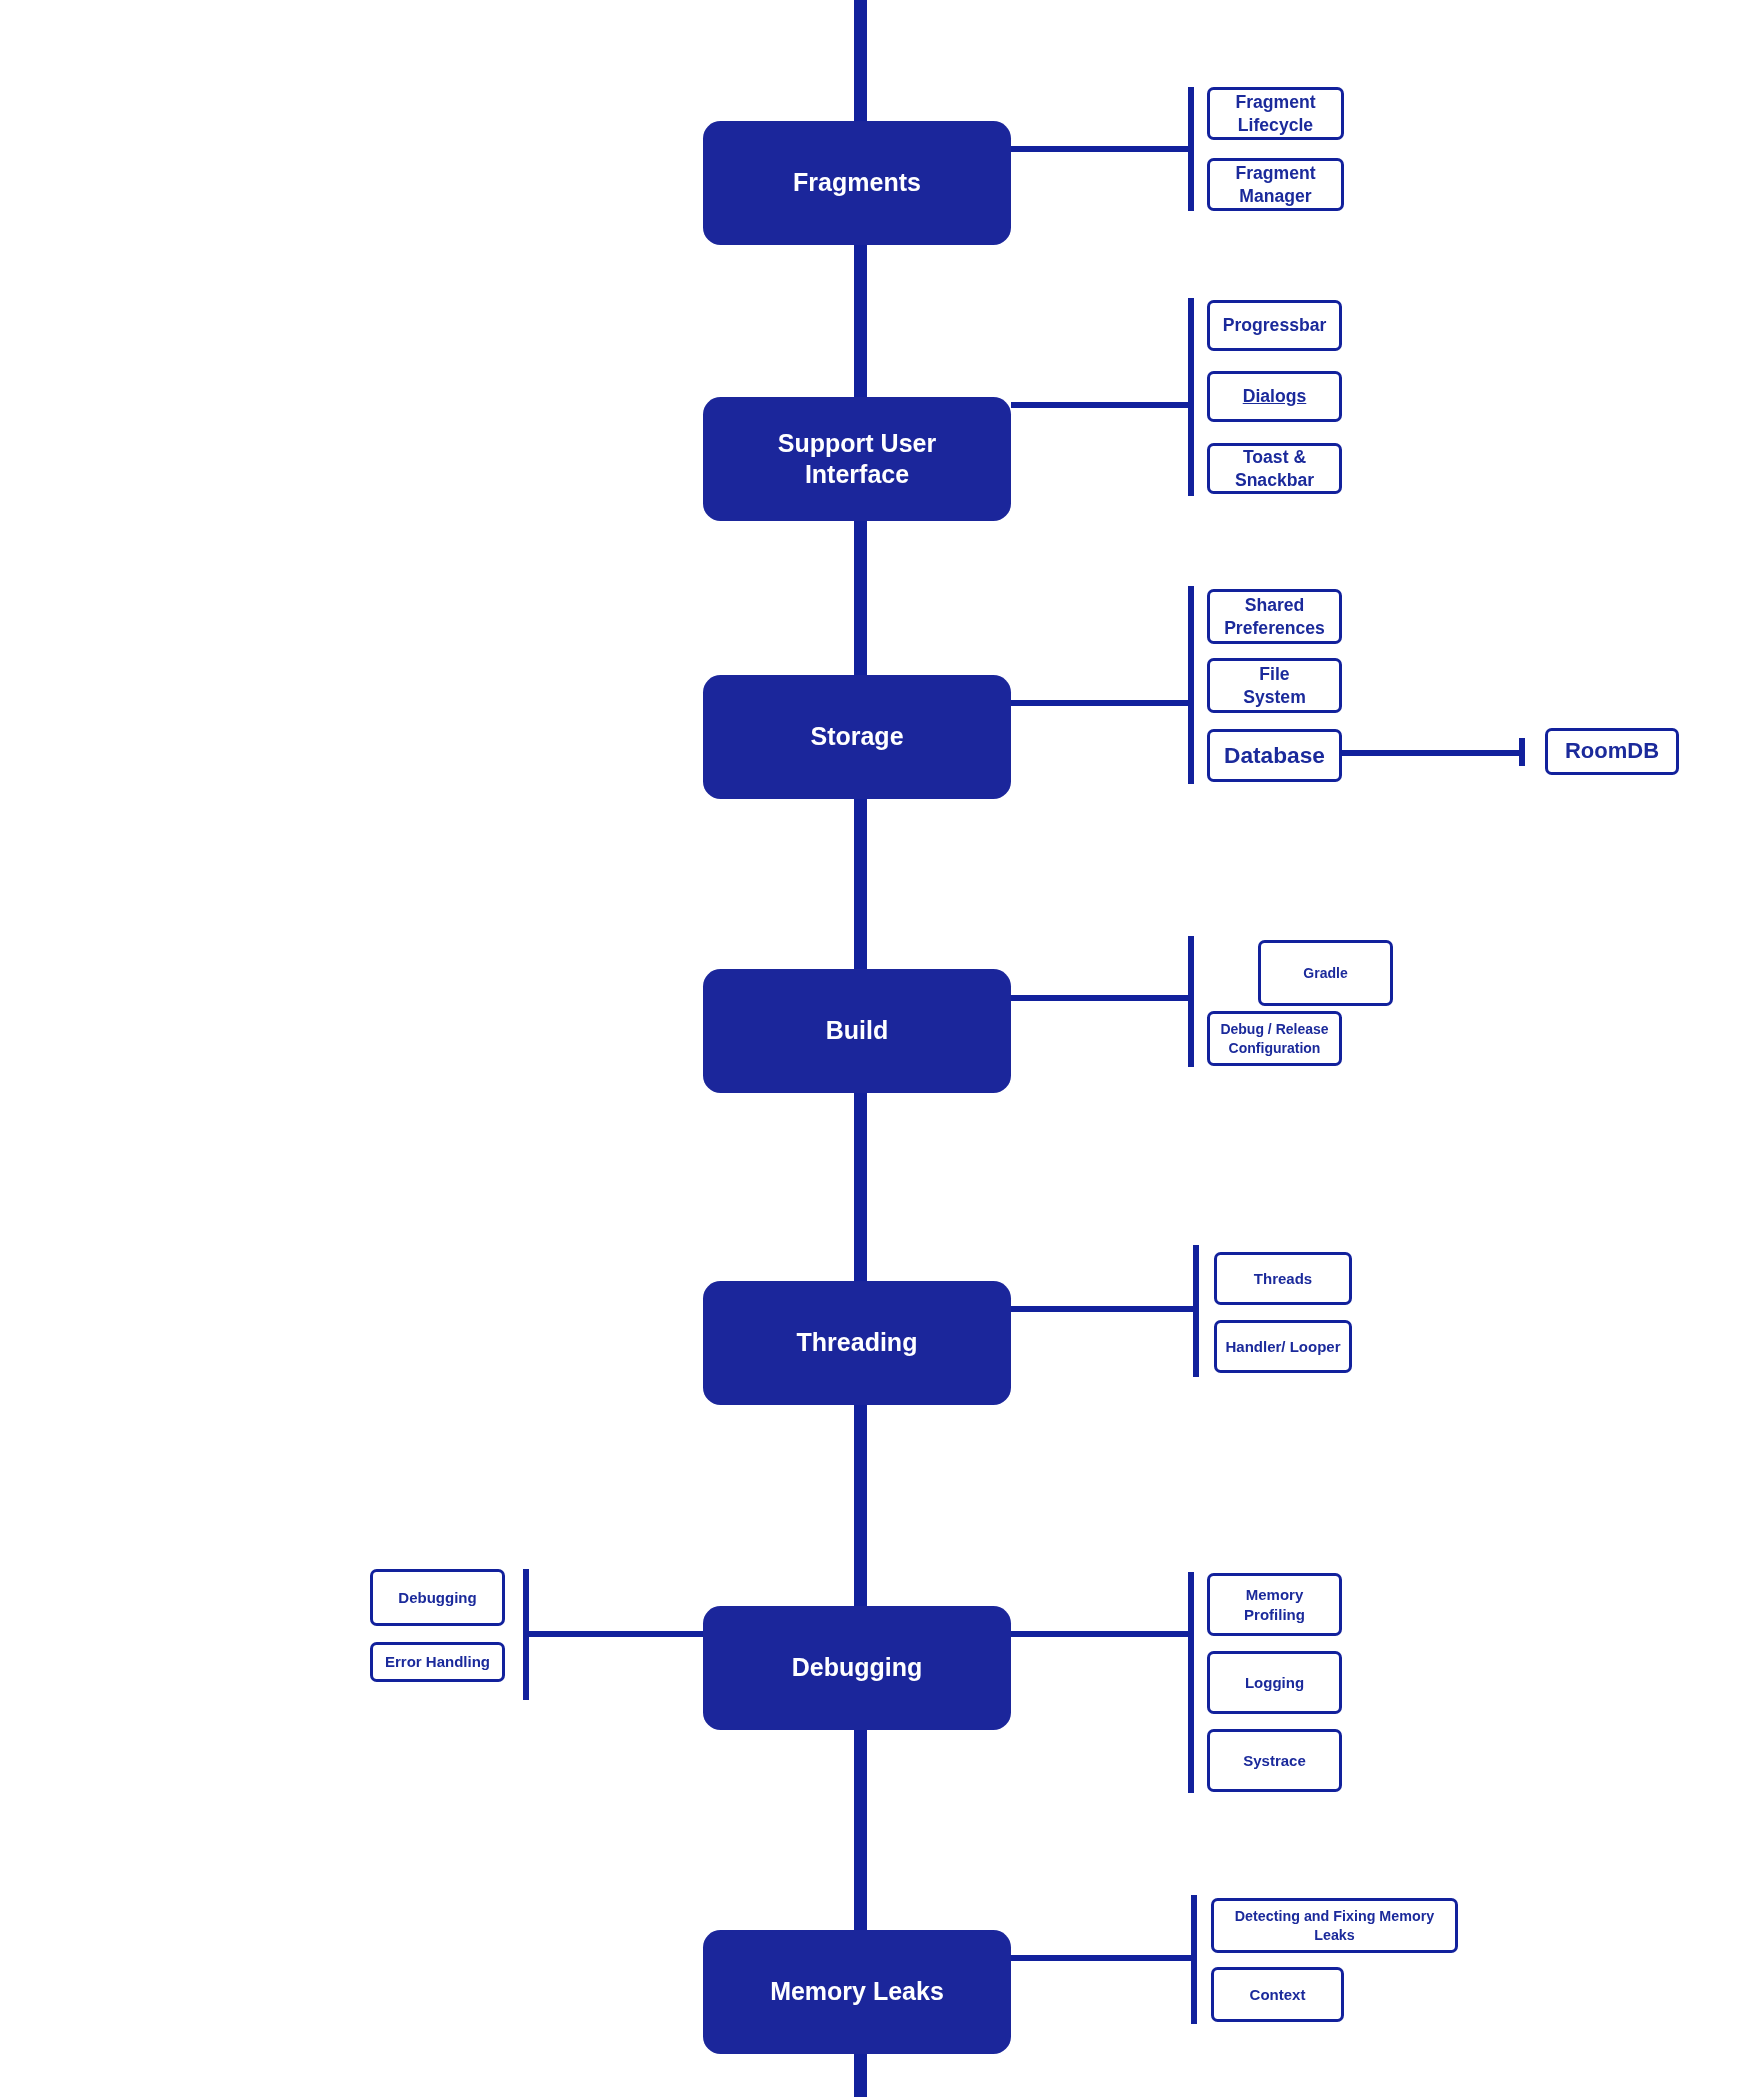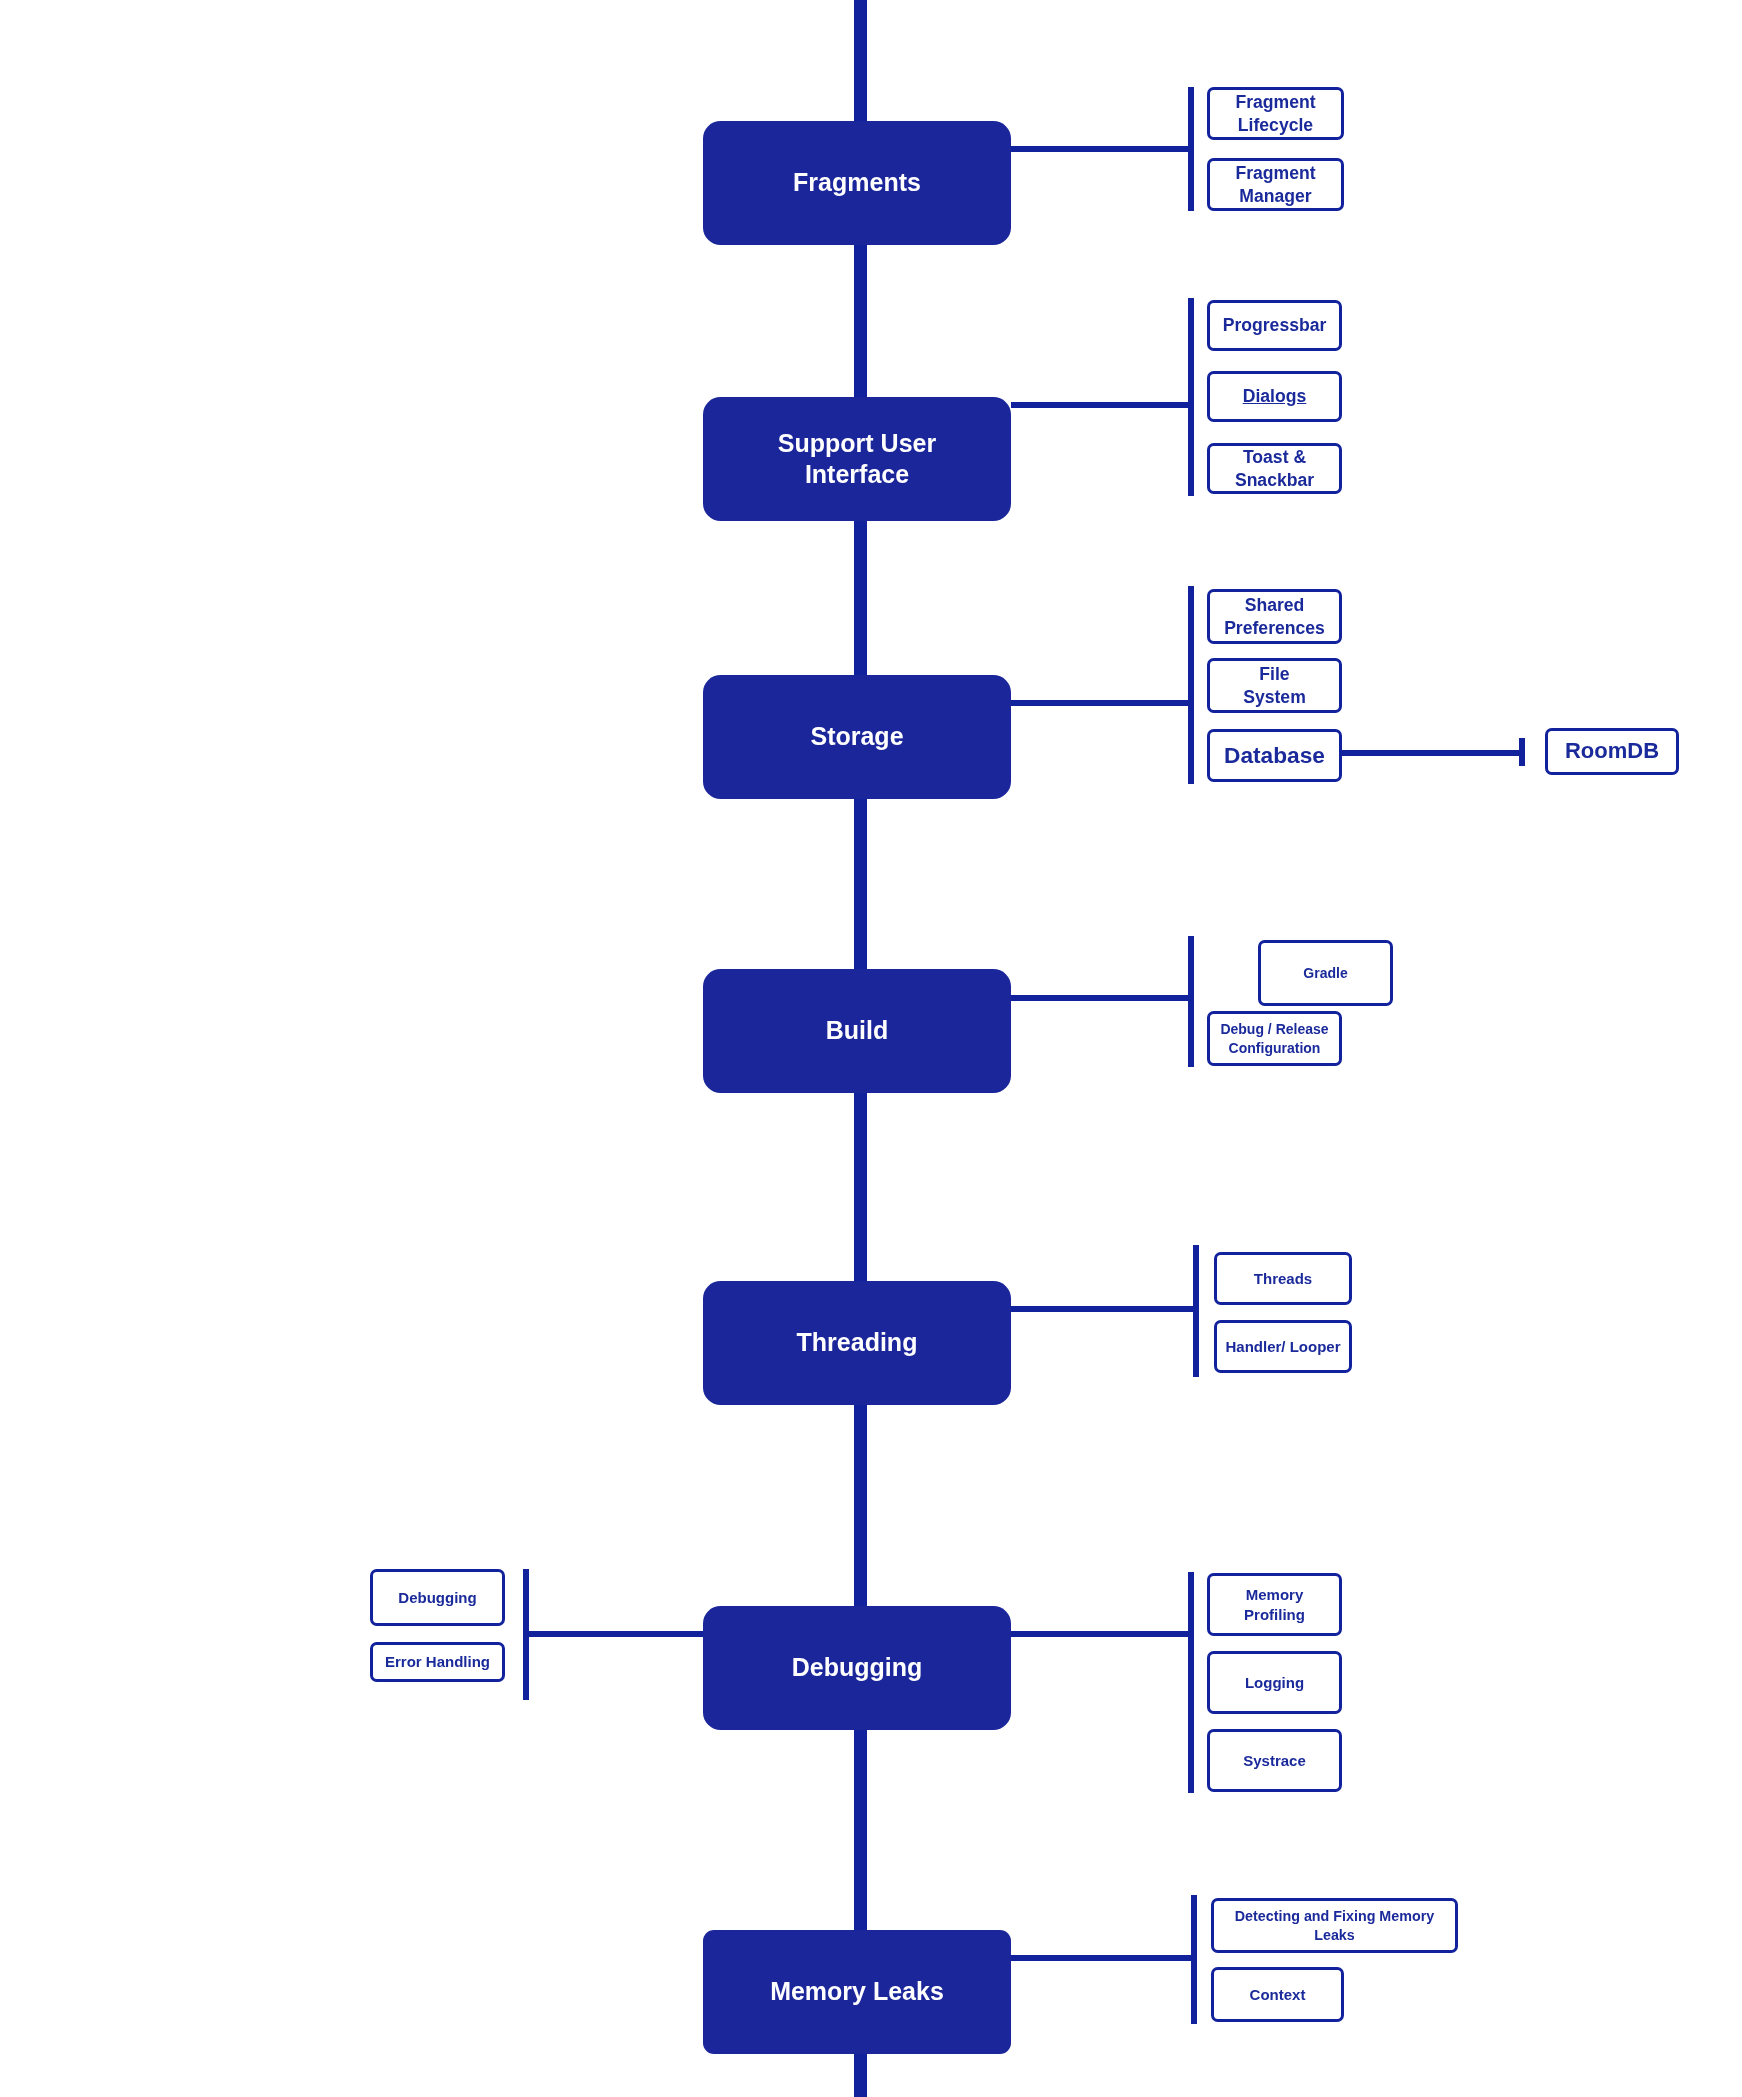--- a/index.html
+++ b/index.html
@@ -127,21 +127,21 @@
   </div>
   <div class="side fs36" style="left:1207px;top:1651px;width:135px;height:63px;">
     <span>Logging</span>
   </div>
   <div class="side fs36" style="left:1207px;top:1729px;width:135px;height:63px;">
     <span>Systrace</span>
   </div>
 
   <div class="hline" style="left:1011px;top:1955px;width:180px;"></div>
   <div class="vline" style="left:1191px;top:1895px;width:5.5px;height:129px;"></div>
-  <div class="main" style="left:703px;top:1896px;border-radius:11px;">
+  <div class="main" style="left:703px;top:1896px;">
     <span>Memory Leaks</span>
   </div>
   <div class="side fs34" style="left:1211px;top:1898px;width:247px;height:55px;padding:0 8.4px;">
     <span>Detecting and Fixing Memory Leaks</span>
   </div>
   <div class="side fs36" style="left:1211px;top:1967px;width:133px;height:55px;">
     <span>Context</span>
   </div>
 
 </div>

